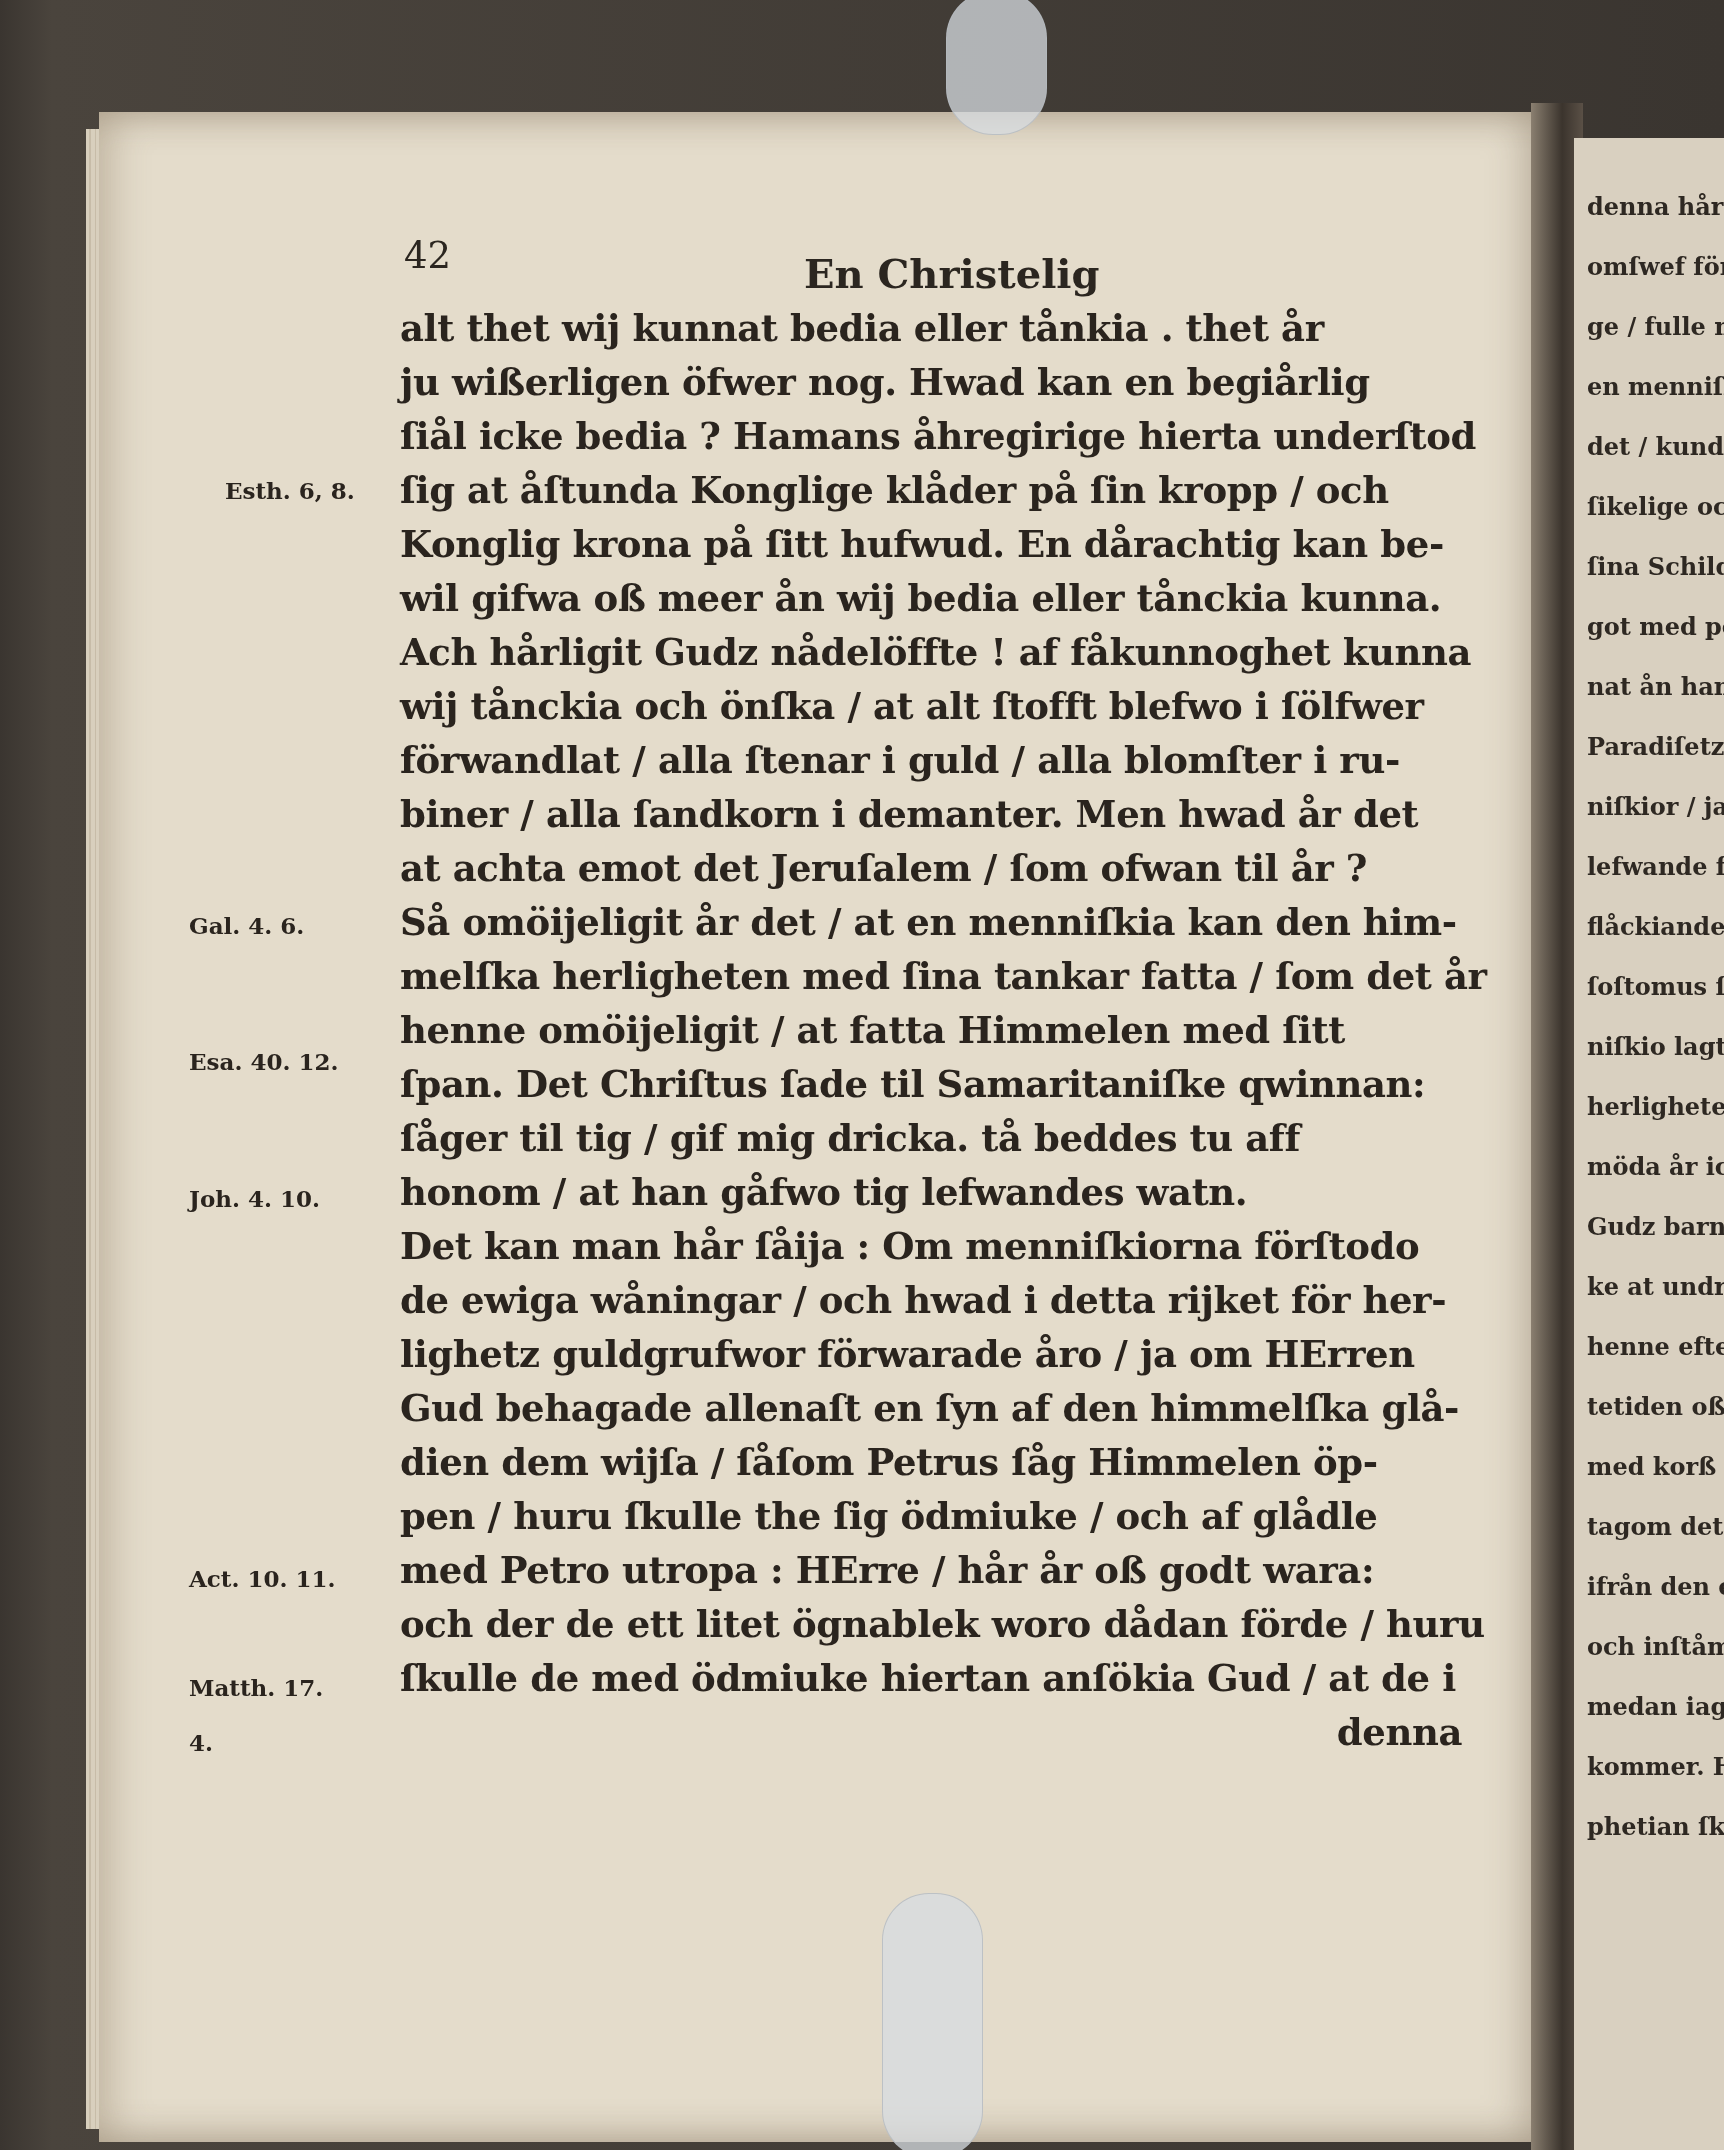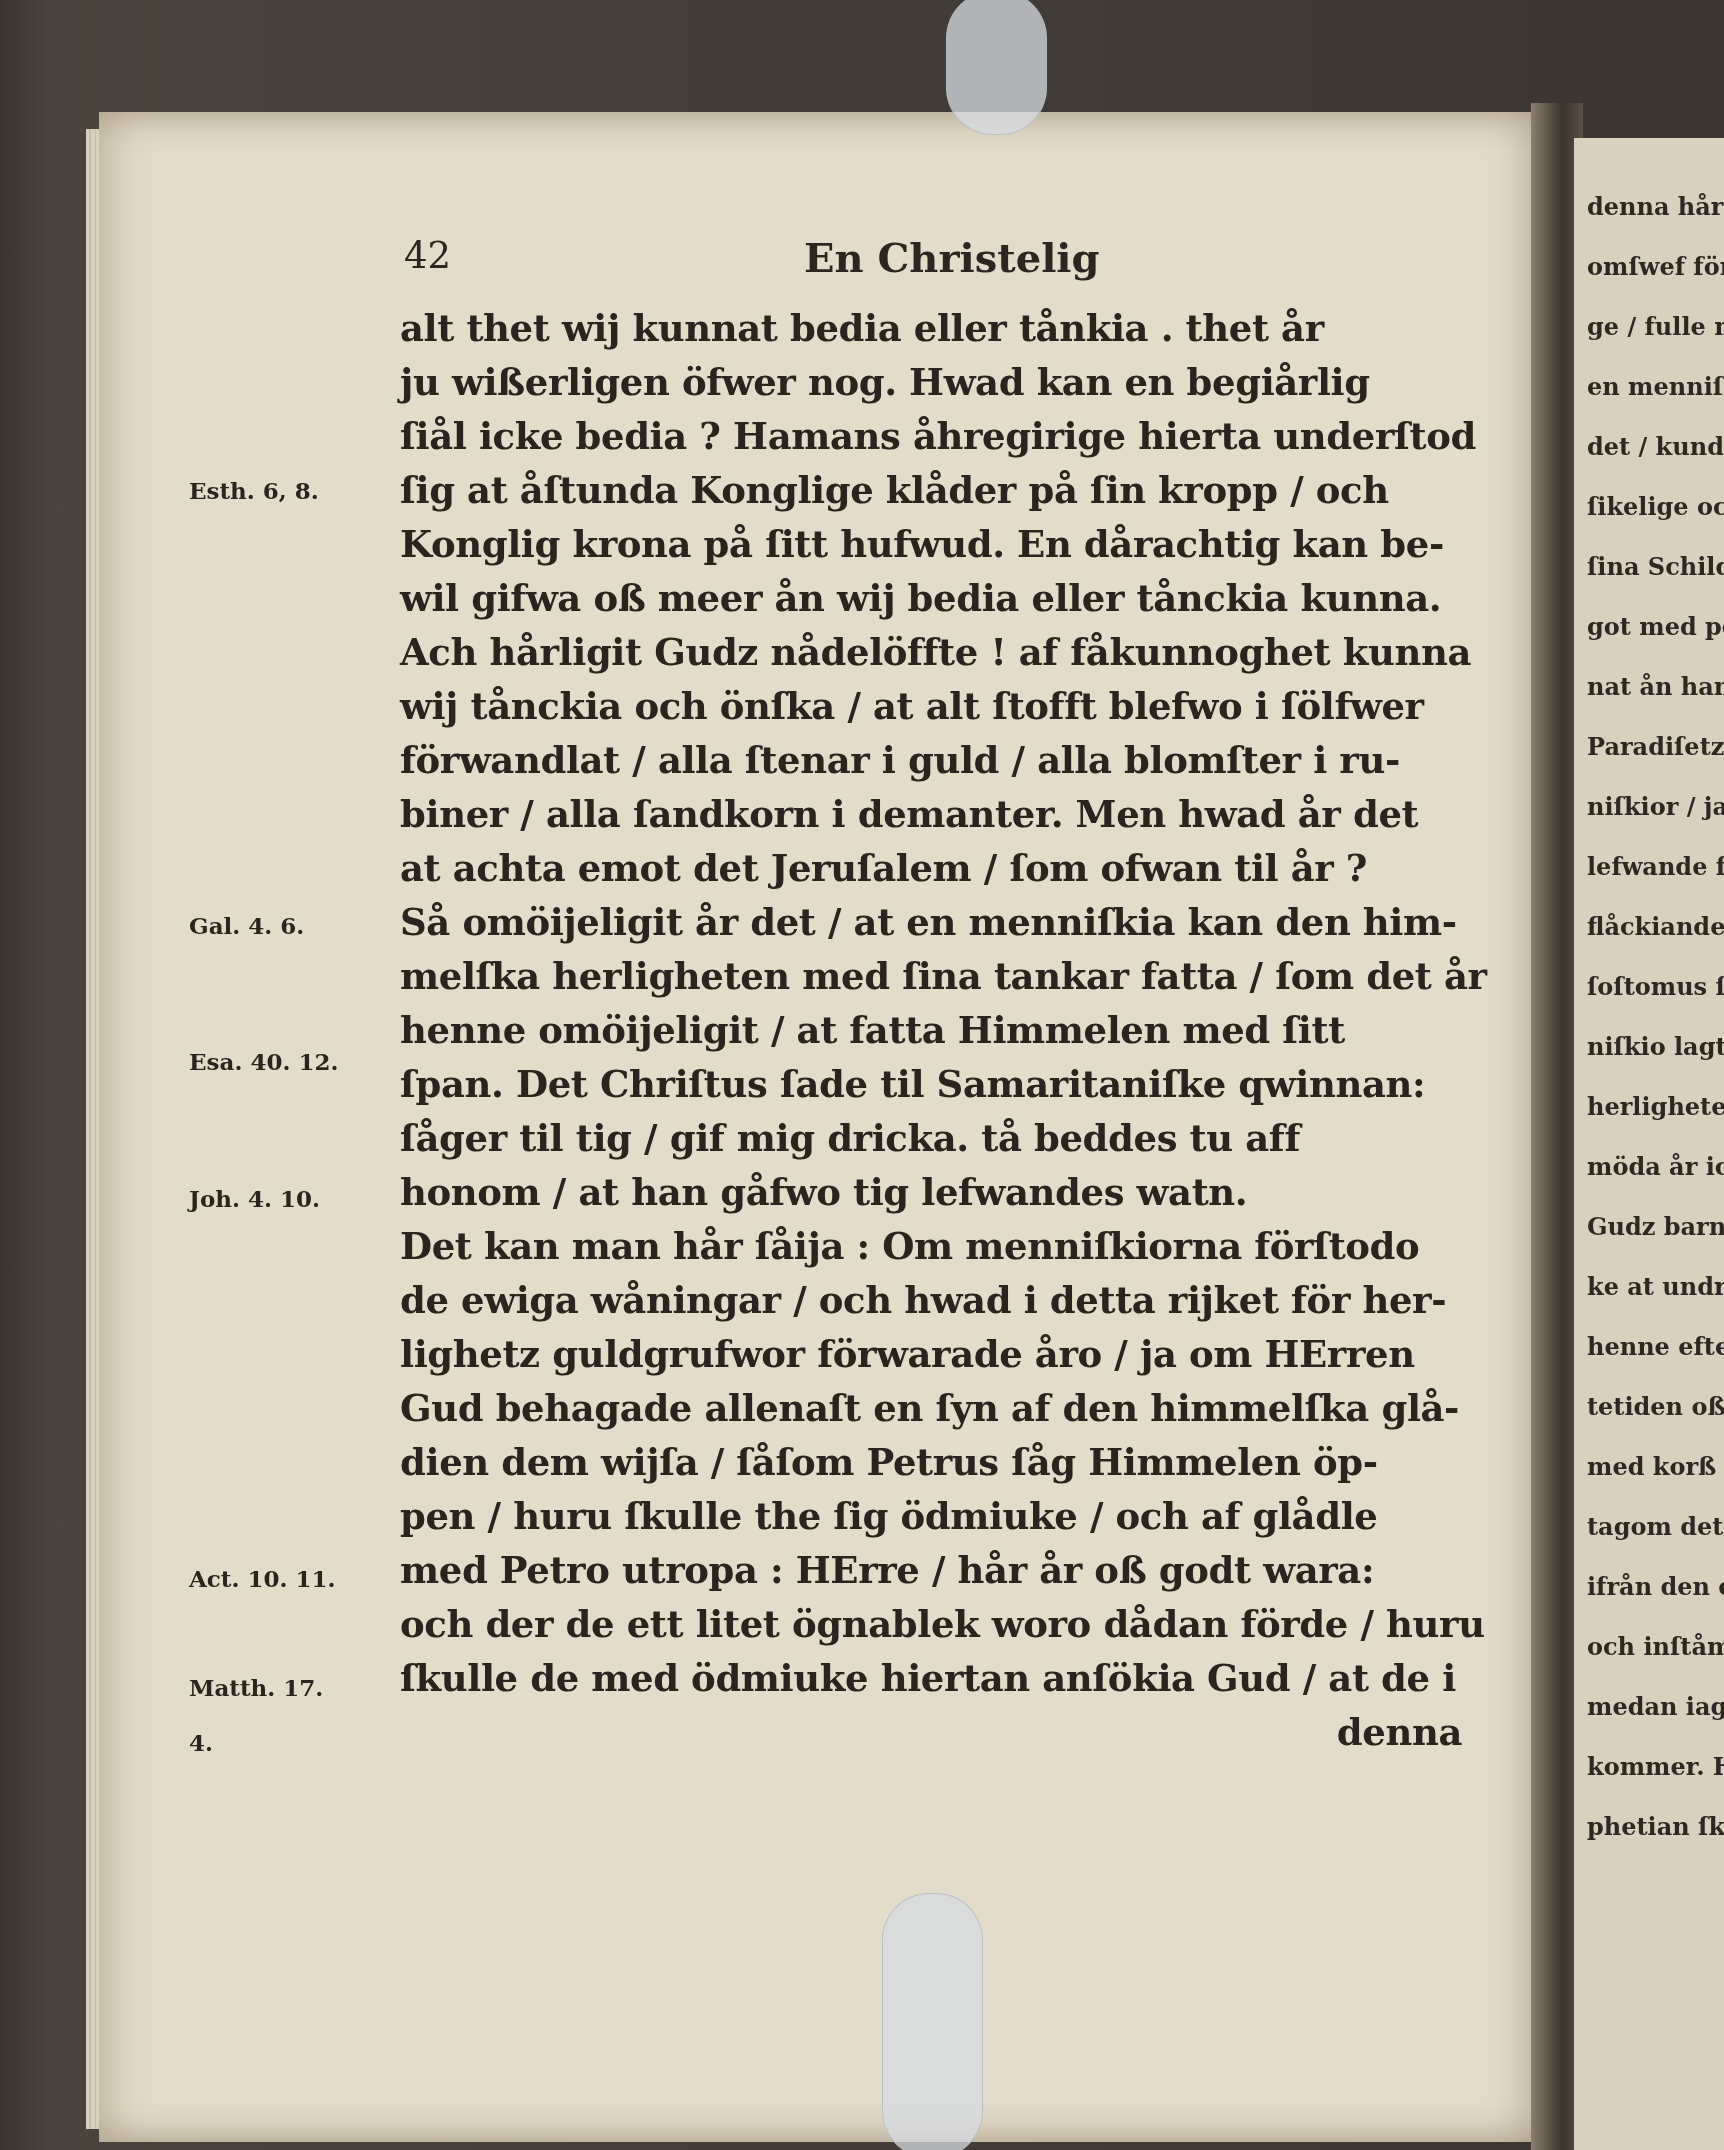--- a/index.html
+++ b/index.html
@@ -7,21 +7,21 @@
   .scan-bg{position:absolute;left:0;top:0;width:1724px;height:2156px;background:linear-gradient(90deg,#3a3530 0%,#4a443d 3%,#3a3530 100%);}
   .left-page{position:absolute;left:99px;top:112px;width:1454px;height:2030px;background:#e4dccb;box-shadow:inset 17px 0 34px rgba(120,100,70,0.25), inset -26px 0 39px rgba(90,70,50,0.35);}
   .page-edge{position:absolute;left:86px;top:129px;width:39px;height:2000px;background:repeating-linear-gradient(90deg,#d8cfbd 0 3.4px,#c7bca8 3.4px 5.2px);}
   .gutter{position:absolute;left:1531px;top:103px;width:52px;height:2053px;background:linear-gradient(90deg,#8a7f70,#3b342d 60%,#5a5046);}
   .right-page{position:absolute;left:1574px;top:138px;width:150px;height:2018px;background:#d9d0c0;overflow:hidden;}
   .clip{position:absolute;width:99px;background:rgba(215,220,225,0.75);border-radius:47px;border:1.7px solid rgba(180,185,190,0.8);}
   .clip.top{left:946px;top:-8.6px;height:142px;}
   .clip.bottom{left:882px;top:1893px;height:263px;}
   .runhead{position:absolute;top:234px;left:404px;width:1075px;height:47px;}
   .pagenum{position:absolute;left:0;top:0;font-size:37px;color:#2b2620;font-family:"DejaVu Serif",serif;text-align:right;}
-  .title{position:absolute;left:400px;top:0;font-size:40px;color:#2b2620;font-family:"DejaVu Serif",serif;font-weight:bold;}
+  .title{position:absolute;left:400px;top:16px;font-size:40px;color:#2b2620;font-family:"DejaVu Serif",serif;font-weight:bold;}
   .body{position:absolute;left:400px;top:301px;width:1062px;}
   .line{height:54px;font-size:37px;line-height:54px;color:#2a241e;font-weight:bold;white-space:nowrap;letter-spacing:-0.4px;font-family:"DejaVu Serif",serif;}
   .line.last{text-align:right;}
   .margin-notes{position:absolute;left:189px;top:301px;width:206px;}
   .mnote{position:absolute;font-size:23px;color:#2a241e;font-weight:bold;white-space:nowrap;font-family:"DejaVu Serif",serif;}
   .right-lines{position:absolute;left:13px;top:39px;width:142px;}
   .rline{height:60px;font-size:24px;line-height:60px;color:#2e2822;white-space:nowrap;font-weight:bold;font-family:"DejaVu Serif",serif;}
 </style>
 </head>
 <body>
@@ -62,21 +62,21 @@
       <div class="rline">phetian ſkall ju</div>
     </div>
 </div>
 
 <div class="runhead">
   <span class="pagenum">42</span>
   <span class="title">En Christelig</span>
 </div>
 
 <div class="margin-notes" id="margin-notes">
-    <div class="mnote" style="top: 176px;">Esth. 6, 8.</div>
+    <div class="mnote" style="top: 176px; margin-left: 36px;">Esth. 6, 8.</div>
     <div class="mnote" style="top: 611px;">Gal. 4. 6.</div>
     <div class="mnote" style="top: 747px;">Esa. 40. 12.</div>
     <div class="mnote" style="top: 884px;">Joh. 4. 10.</div>
     <div class="mnote" style="top: 1264px;">Act. 10. 11.</div>
     <div class="mnote" style="top: 1373px;">Matth. 17.</div>
     <div class="mnote" style="top: 1428px;">4.</div>
   </div>
 <div class="body" id="body">
     <div class="line">alt thet wij kunnat bedia eller tånkia . thet år</div>
     <div class="line">ju wißerligen öfwer nog. Hwad kan en begiårlig</div>

